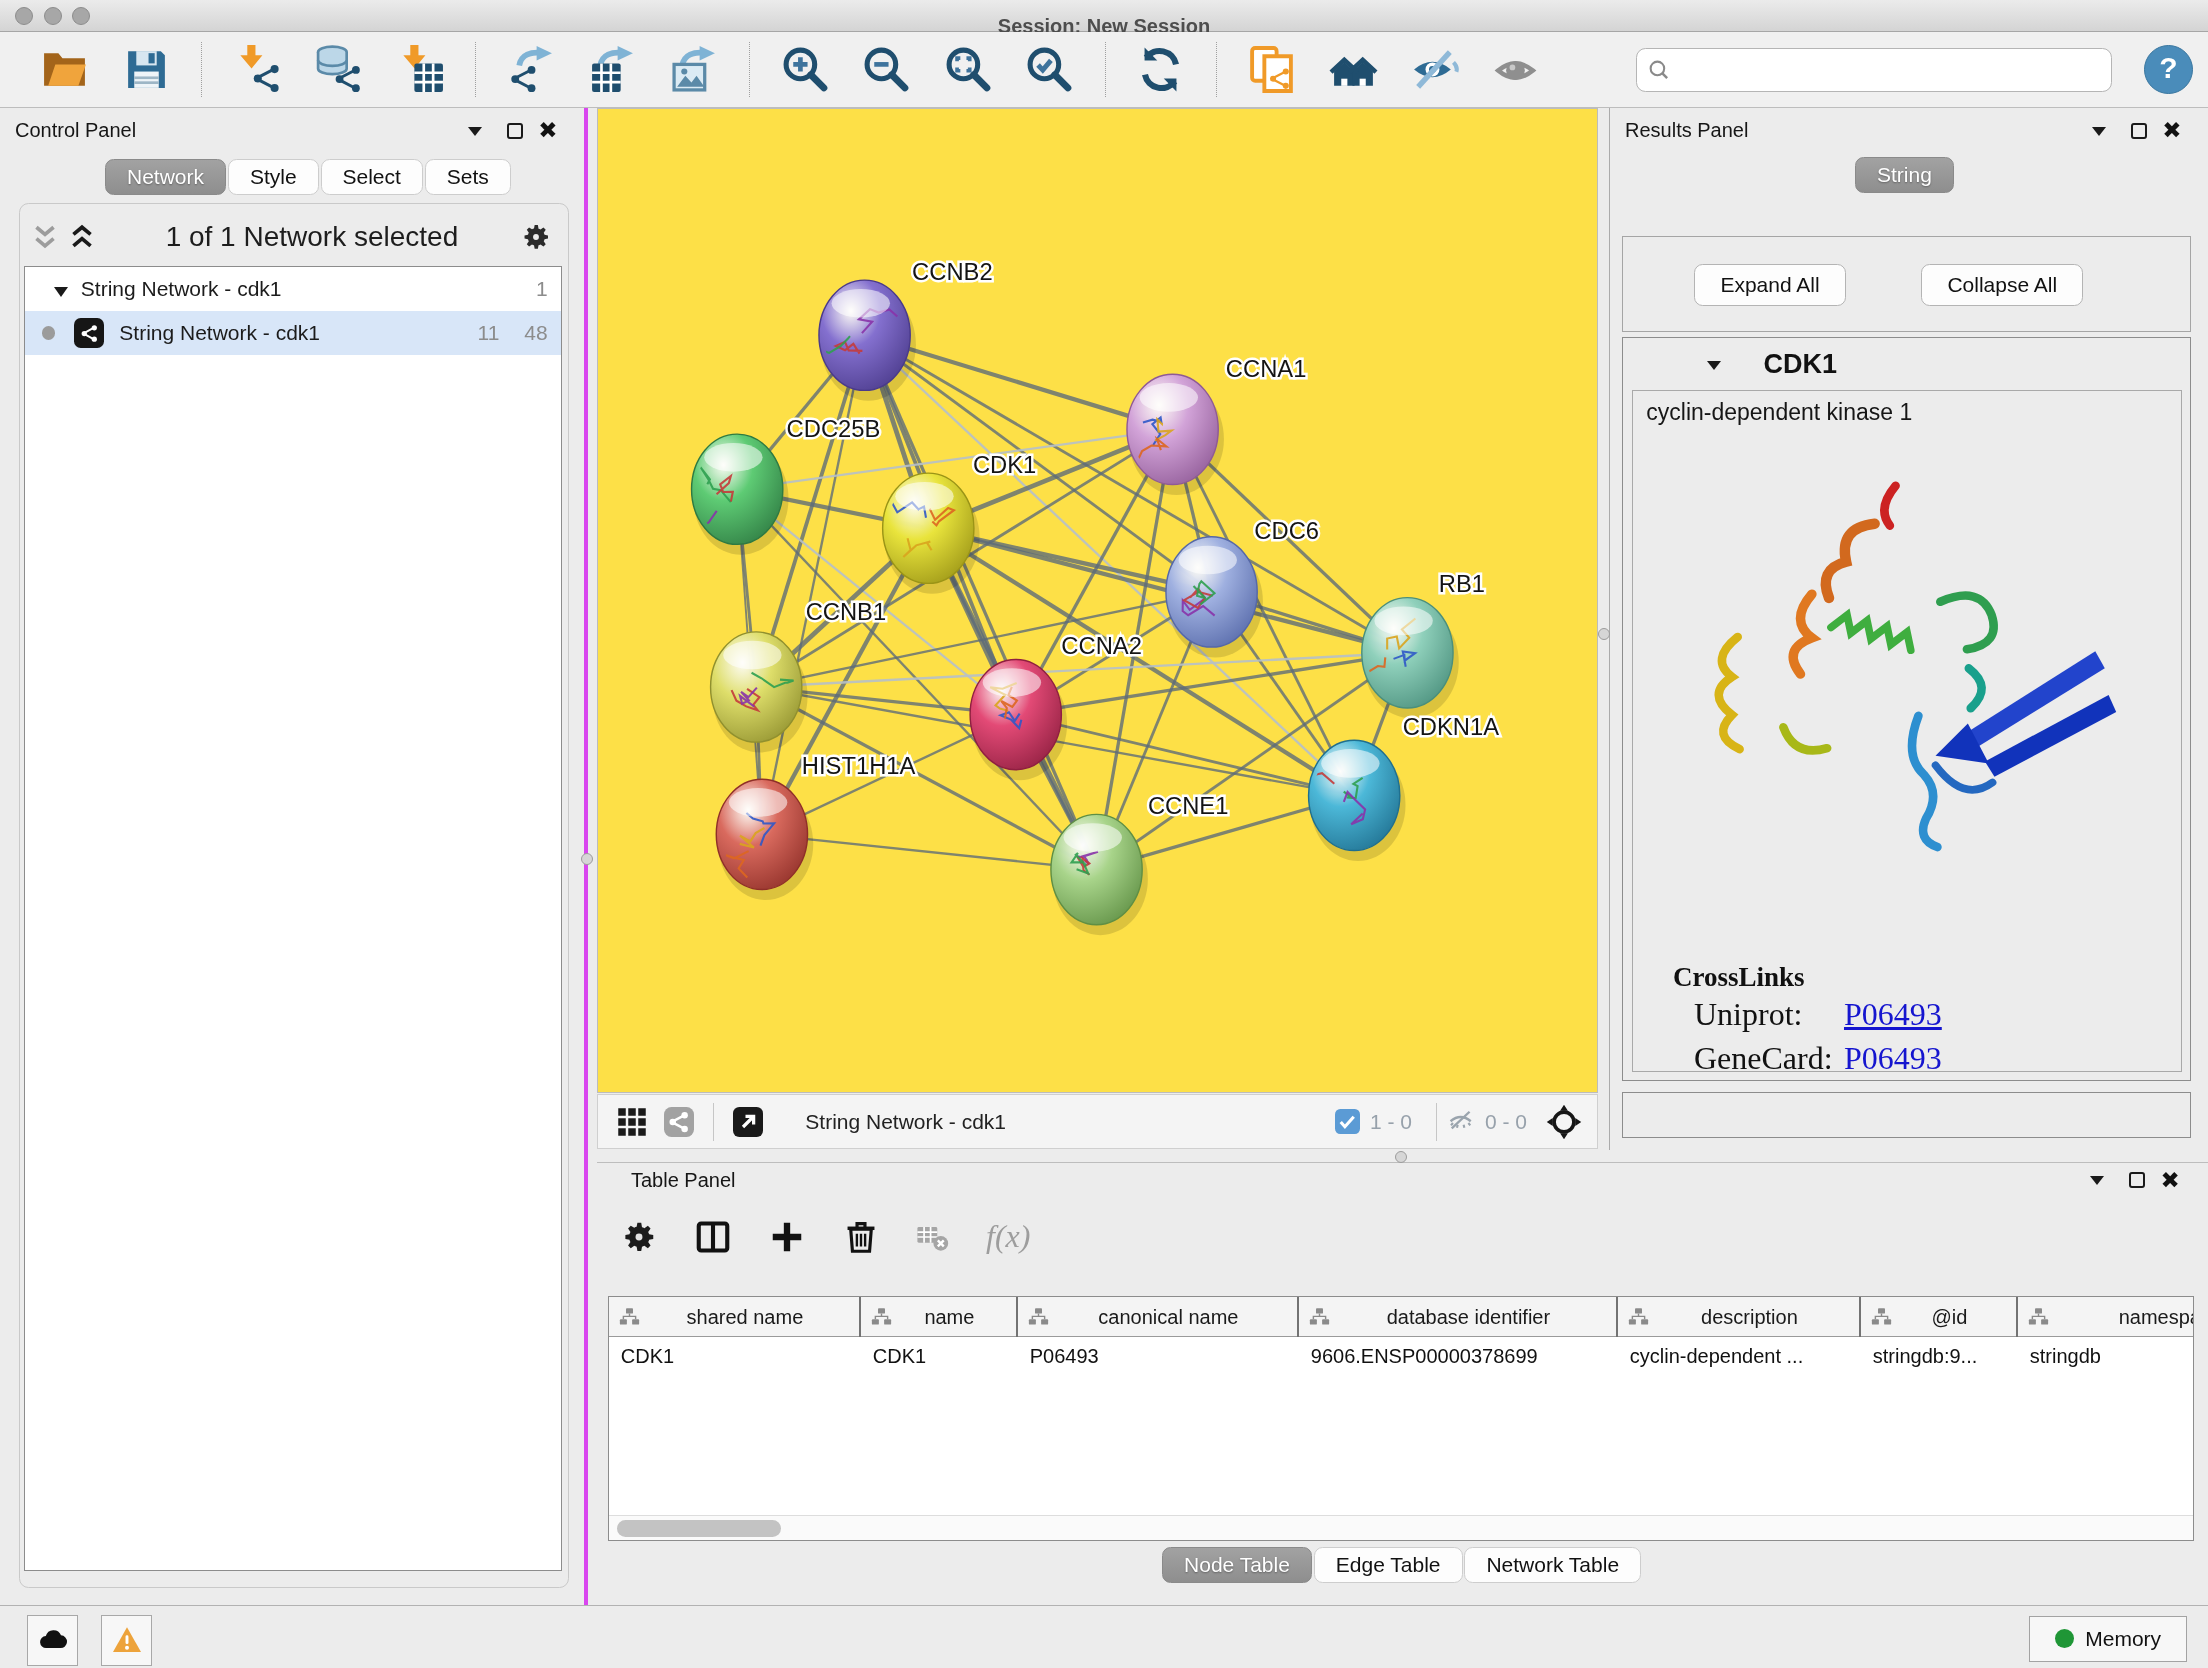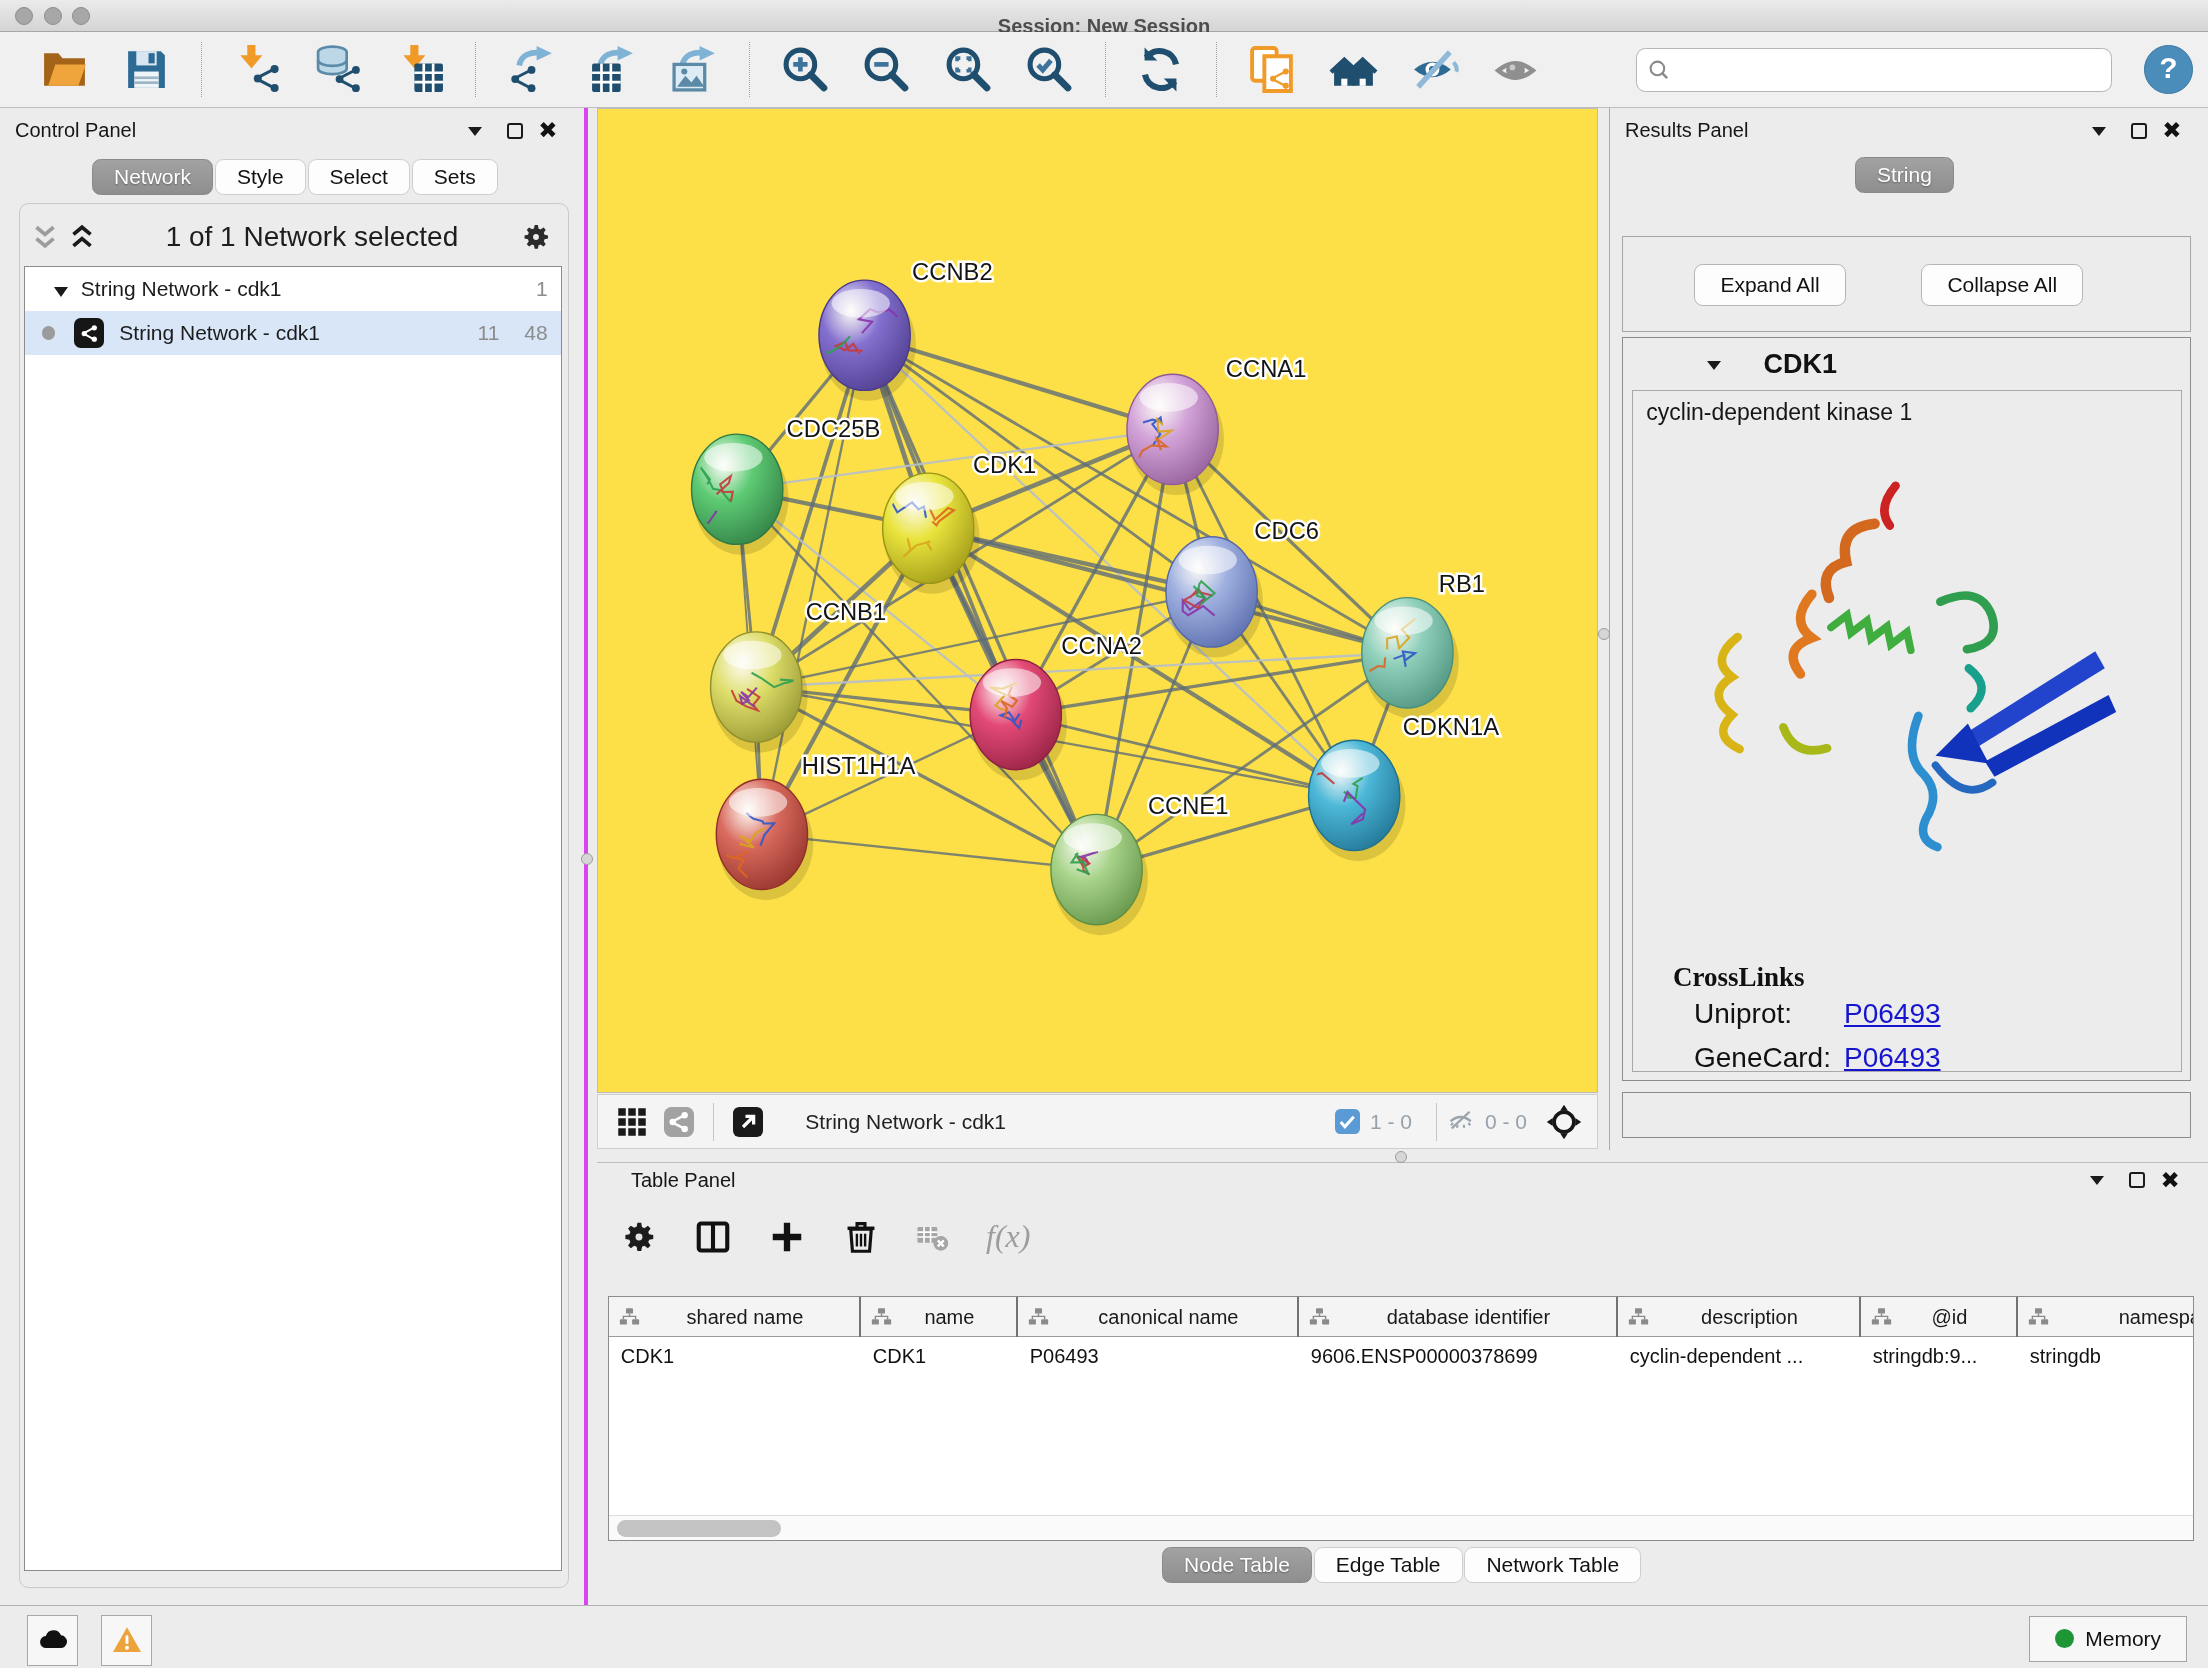--- a/index.html
+++ b/index.html
@@ -27,21 +27,21 @@
   .float-ico{width:16px;height:16px;border:2.4px solid #1a1a1a;border-radius:2.9px;}
   .close-x{font-size:23px;font-weight:bold;color:#111;line-height:16px;}
   .hicon{position:absolute;top:0;cursor:default;}
 
   .tab{height:36px;padding:0 21px;border:1px solid #cdcdcd;background:#fdfdfd;border-radius:8.6px;font-size:21px;display:flex;align-items:center;color:#111;margin-right:1.9px;}
   .tab.active{background:linear-gradient(#a2a2a2,#8e8e8e);color:#fff;border-color:#8a8a8a;text-shadow:0 1px 1.9px rgba(0,0,0,.35);}
 
   
   .control-panel{position:absolute;left:0;top:108px;width:588px;height:1497px;background:#ececec;border-right:4px solid #d946ef;}
   .cp-hdr{position:absolute;left:15px;top:11.4px;right:13.3px;height:28.5px;}
-  .cp-tabs{position:absolute;left:72px;top:51px;display:flex;padding-left:20px;}
+  .cp-tabs{position:absolute;left:85px;top:51px;display:flex;padding-left:20px;}
   .cp-pane{position:absolute;left:19px;top:95px;width:550px;height:1385px;border:1px solid #c9c9c9;border-radius:9.5px;}
   .cp-selrow{position:absolute;left:28.5px;top:107px;width:533px;height:44px;display:flex;align-items:center;}
   .cp-selrow .chev{width:32px;height:28.5px;margin-right:5.7px;}
   .cp-seltext{flex:1;text-align:center;font-size:28px;color:#1d1d1d;}
   .cp-gear{width:32px;height:32px;margin-right:9.5px;}
   .cp-tree{position:absolute;left:24px;top:158px;width:538px;height:1305px;background:#fff;border:1.4px solid #8c8c8c;}
   .tree-row{position:relative;height:44px;display:flex;align-items:center;font-size:21px;}
   .tree-row.selected{background:#d8e6f8;}
   .tree-tri{width:0;height:0;border:7.6px solid transparent;border-top:10.5px solid #1a1a1a;border-bottom:none;margin:5.7px 13.3px 0 28.5px;}
   .tree-dot{width:13.3px;height:13.3px;border-radius:50%;background:#9b9b9b;margin:0 19px 0 17px;flex:none;}
@@ -64,21 +64,21 @@
   .rp-tab{position:absolute;left:245px;top:49px;}
   .rp-btnbox{position:absolute;left:12.4px;top:128px;width:569px;height:96px;border:1px solid #a5a5a5;background:#ececec;}
   .rp-btn{position:absolute;top:27px;height:42px;border:1px solid #b4b4b4;border-radius:8.6px;background:#fdfdfd;font-size:21px;padding:0 25px;color:#111;}
   .rp-mainbox{position:absolute;left:12.4px;top:229px;width:569px;height:744px;border:1.4px solid #8c8c8c;background:#ececec;}
   .rp-generow{position:absolute;left:0;top:0;width:100%;height:52px;display:flex;align-items:center;}
   .rp-genesym{font-size:27px;font-weight:bold;color:#111;}
   .rp-inner{position:absolute;left:8.6px;top:52px;width:550px;height:682px;border:1px solid #a9a9a9;background:#ececec;overflow:hidden;}
   .rp-desc{position:absolute;left:13.3px;top:7.6px;font-size:23px;color:#161616;}
   .rp-protein{position:absolute;left:17px;top:51px;}
   .rp-xl-title{position:absolute;left:40px;top:571px;font-family:"Liberation Serif","DejaVu Serif",serif;font-size:27px;font-weight:bold;color:#111;}
-  .xl-row{position:absolute;left:61px;width:476px;height:32px;font-family:Liberation Sans, sans-serif;font-size:28px;display:flex;}
+  .xl-row{position:absolute;left:61px;width:476px;height:32px;font-family:Liberation Serif, serif;font-size:32px;display:flex;align-items:center;}
   .xl-label{width:150px;flex:none;color:#111;}
   .xl-link{color:#1515cf;text-decoration:underline;}
   .rp-strip{position:absolute;left:12.4px;top:984px;width:569px;height:46px;border:1.4px solid #8c8c8c;background:#ececec;}
 
   
   .table-panel{position:absolute;left:597px;top:1162px;width:1611px;height:443px;background:#ececec;border-top:1px solid #bdbdbd;}
   .tp-hdr{position:absolute;left:34px;top:5.7px;right:15px;height:28.5px;}
   .tp-toolbar{position:absolute;left:23px;top:42px;height:63px;display:flex;align-items:center;gap:36px;}
   .tp-toolbar .ti{width:38px;height:38px;}
   .tp-fx{font-family:"Liberation Serif","DejaVu Serif",serif;font-style:italic;font-size:32px;color:#9d9d9d;}

